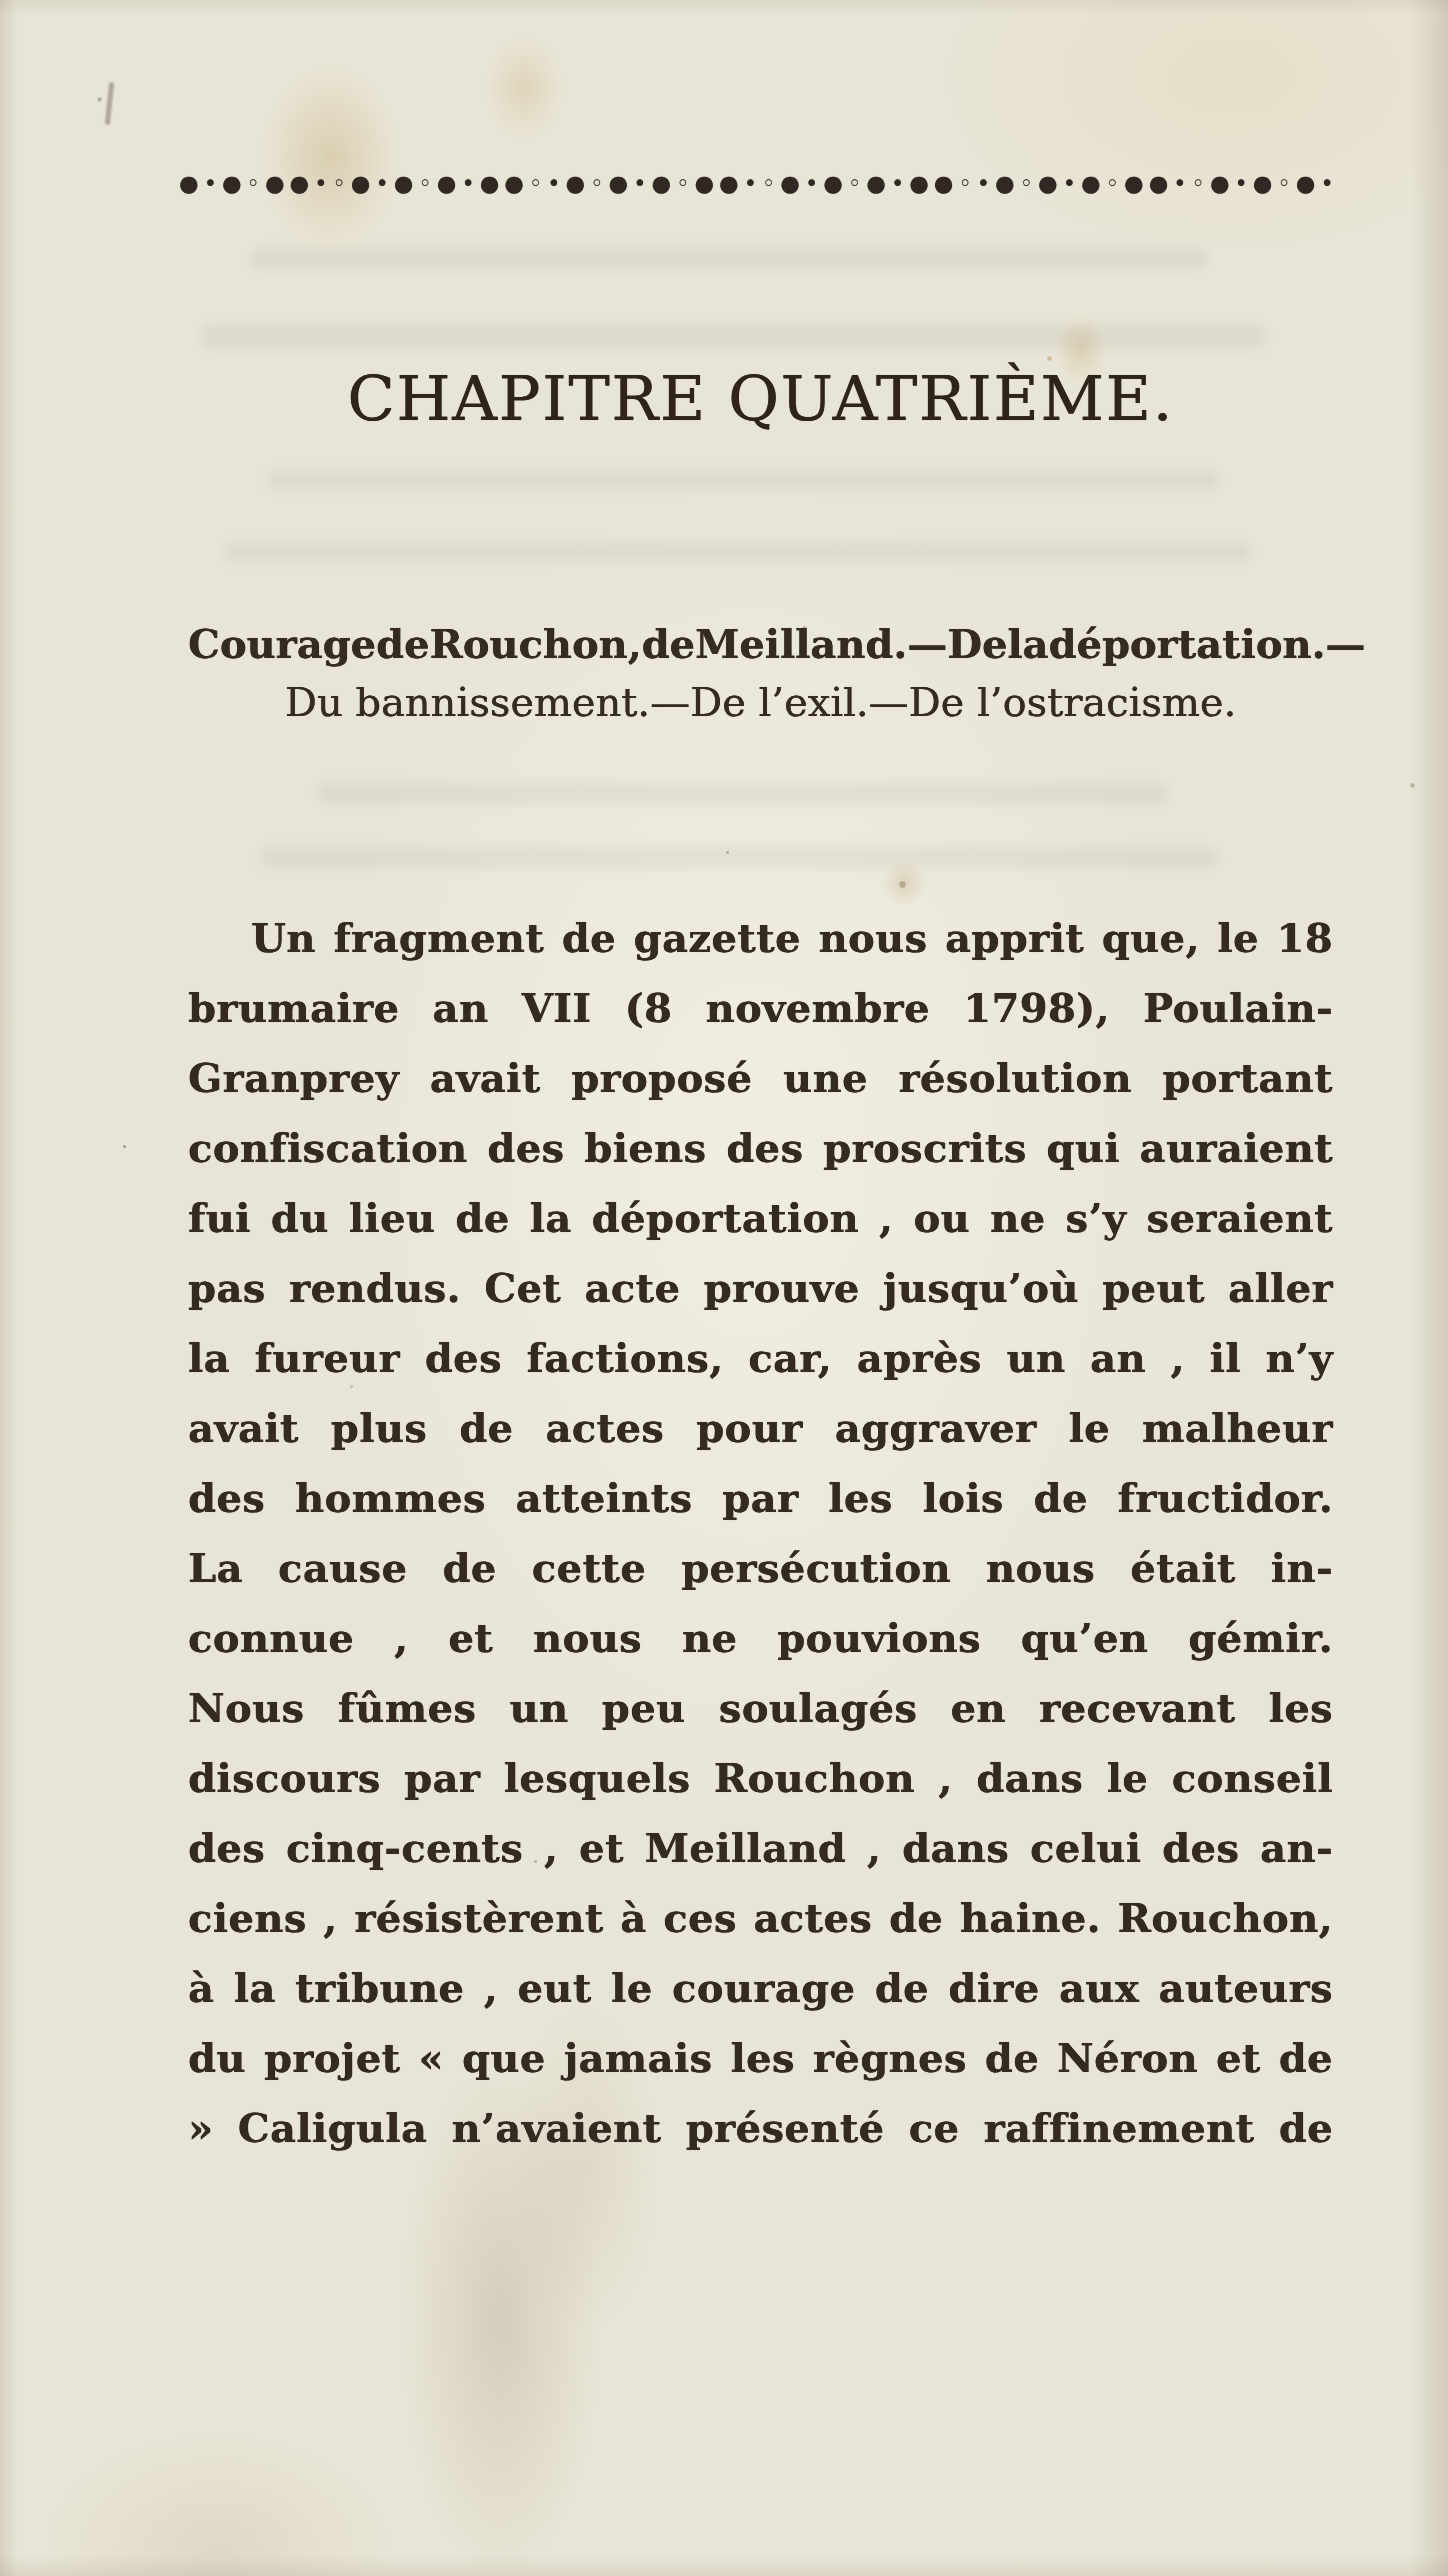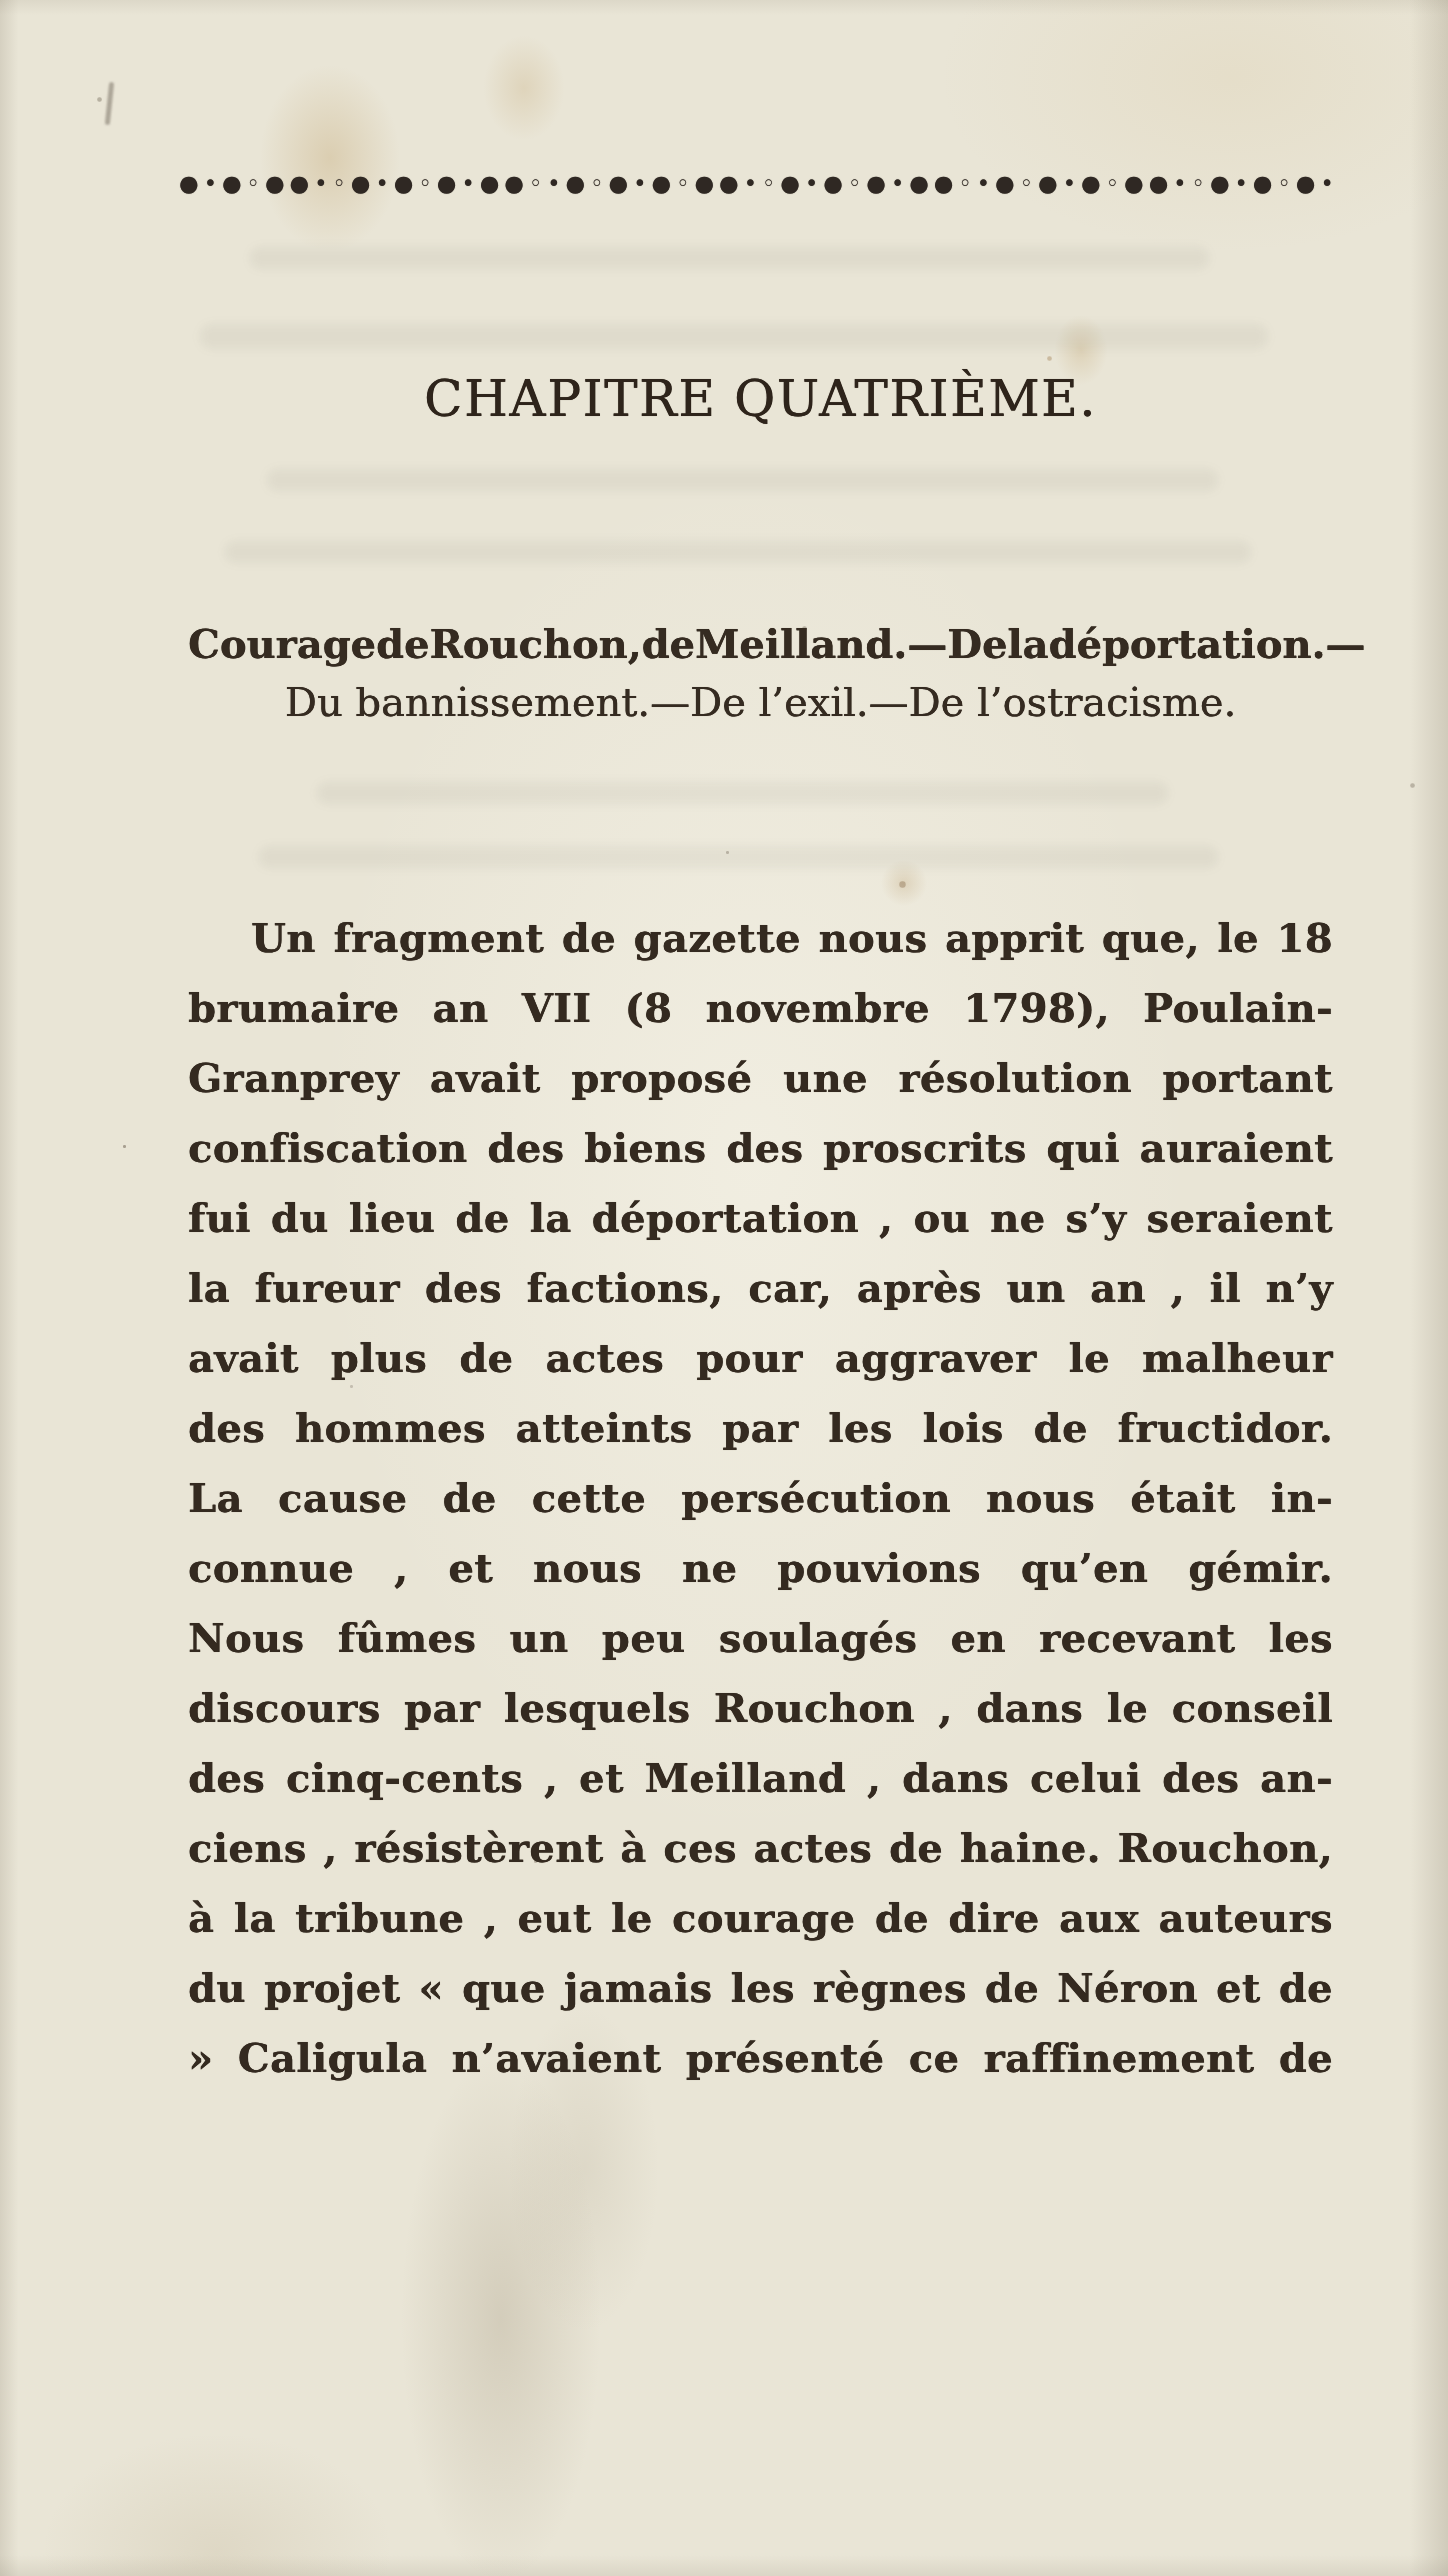--- a/index.html
+++ b/index.html
@@ -28,21 +28,21 @@
   .ornament{
     position:absolute;left:179px;top:169px;width:1155px;height:28px;
     display:flex;justify-content:space-between;align-items:center;
     font-family:"DejaVu Sans", sans-serif;
     font-size:22.5px;color:#2f2823;
     filter:blur(0.3px);
     text-shadow:0 0 0.8px rgba(47,40,35,0.6);
   }
   .title{
     position:absolute;left:188px;top:373px;width:1145px;
-    text-align:center;font-size:50px;line-height:52px;
+    text-align:center;font-size:62px;line-height:52px;
     letter-spacing:1.7px;color:#2e241b;
     text-shadow:0.5px 0 0 currentColor, 0 0 0.8px rgba(46,36,27,0.45);
   }
   .summary{
     position:absolute;left:188px;top:615px;width:1145px;
     font-size:40px;line-height:58px;color:#352b21;
     text-shadow:0.3px 0 0 currentColor, 0 0 0.8px rgba(53,43,33,0.40);
   }
   .body-block{
     position:absolute;left:188px;top:902px;width:1145px;
@@ -216,20 +216,30 @@
         <span>de</span>
         <span>la</span>
         <span>déportation</span>
         <span>,</span>
         <span>ou</span>
         <span>ne</span>
         <span>s’y</span>
         <span>seraient</span>
       </div>
     <div class="jline">
+        <span>pas</span>
+        <span>rendus.</span>
+        <span>Cet</span>
+        <span>acte</span>
+        <span>prouve</span>
+        <span>jusqu’où</span>
+        <span>peut</span>
+        <span>aller</span>
+      </div>
+    <div class="jline">
         <span>la</span>
         <span>fureur</span>
         <span>des</span>
         <span>factions,</span>
         <span>car,</span>
         <span>après</span>
         <span>un</span>
         <span>an</span>
         <span>,</span>
         <span>il</span>

